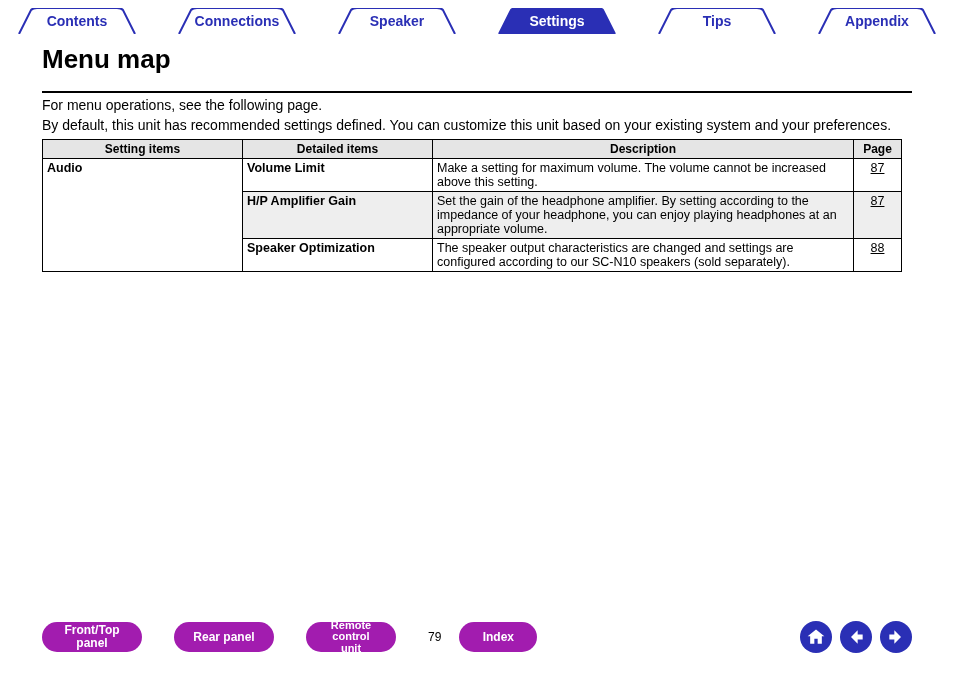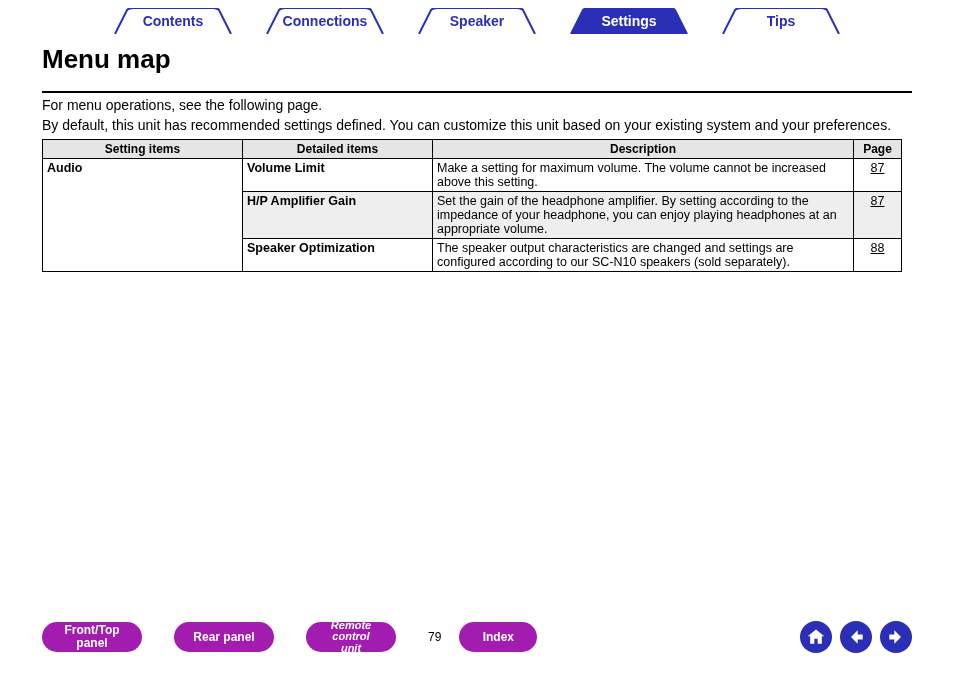--- a/index.html
+++ b/index.html
@@ -11,21 +11,21 @@
     overflow: hidden;
     position: relative;
   }
   
   .tabs-row {
     position: absolute;
     top: 8px; left: 0; width: 100%;
     height: 30px;
     display: flex;
     justify-content: center;
-    gap: 12px;
+    gap: 20px;
   }
   .tab {
     position: relative;
     width: 140px;
     height: 26px;
   }
   .tab svg { position: absolute; top:0; left:0; width:100%; height:100%; }
   .tab-label {
     position: absolute;
     top: 0; left: 0; width: 100%; height: 100%;
@@ -95,21 +95,21 @@
     height: 30px;
     display: flex; align-items: center; justify-content: center;
     margin-right: 32px;
     padding: 0 14px;
     cursor: pointer;
     white-space: pre-line;
     text-align: center;
     line-height: 1.05;
   }
   .pill.wide { width: 100px; }
-  .pill.narrow { width: 90px; font-size: 11px; font-style: italic; }
+  .pill.narrow { width: 90px; font-size: 11px; }
   .pill.small { width: 78px; }
 
   .page-number {
     font-size: 12px; color:#000;
     margin: 0 18px 0 0;
   }
 
   .nav-icons {
     margin-left: auto;
     display: flex;
@@ -151,20 +151,26 @@
     <svg viewBox="0 0 140 26" preserveAspectRatio="none">
         <path d="M12 26 L24 2 Q26 0 30 0 L110 0 Q114 0 116 2 L128 26" fill="#2a2fb5" stroke="#2a2fb5" stroke-width="2"></path>
       </svg>
     <span class="tab-label">Settings</span>
   </div>
   <div class="tab">
     <svg viewBox="0 0 140 26" preserveAspectRatio="none">
         <path d="M12 26 L24 2 Q26 0 30 0 L110 0 Q114 0 116 2 L128 26" fill="#fff" stroke="#2a2fb5" stroke-width="2"></path>
       </svg>
     <span class="tab-label">Tips</span>
+  </div>
+  <div class="tab">
+    <svg viewBox="0 0 140 26" preserveAspectRatio="none">
+        <path d="M12 26 L24 2 Q26 0 30 0 L110 0 Q114 0 116 2 L128 26" fill="#fff" stroke="#2a2fb5" stroke-width="2"></path>
+      </svg>
+    <span class="tab-label">Appendix</span>
   </div>
 </div>
 
 <div class="content">
   <h1 class="page-title">Menu map</h1>
   <div class="intro">
     <p>For menu operations, see the following page.</p>
     <p>By default, this unit has recommended settings defined. You can customize this unit based on your existing system and your preferences.</p>
   </div>
 

